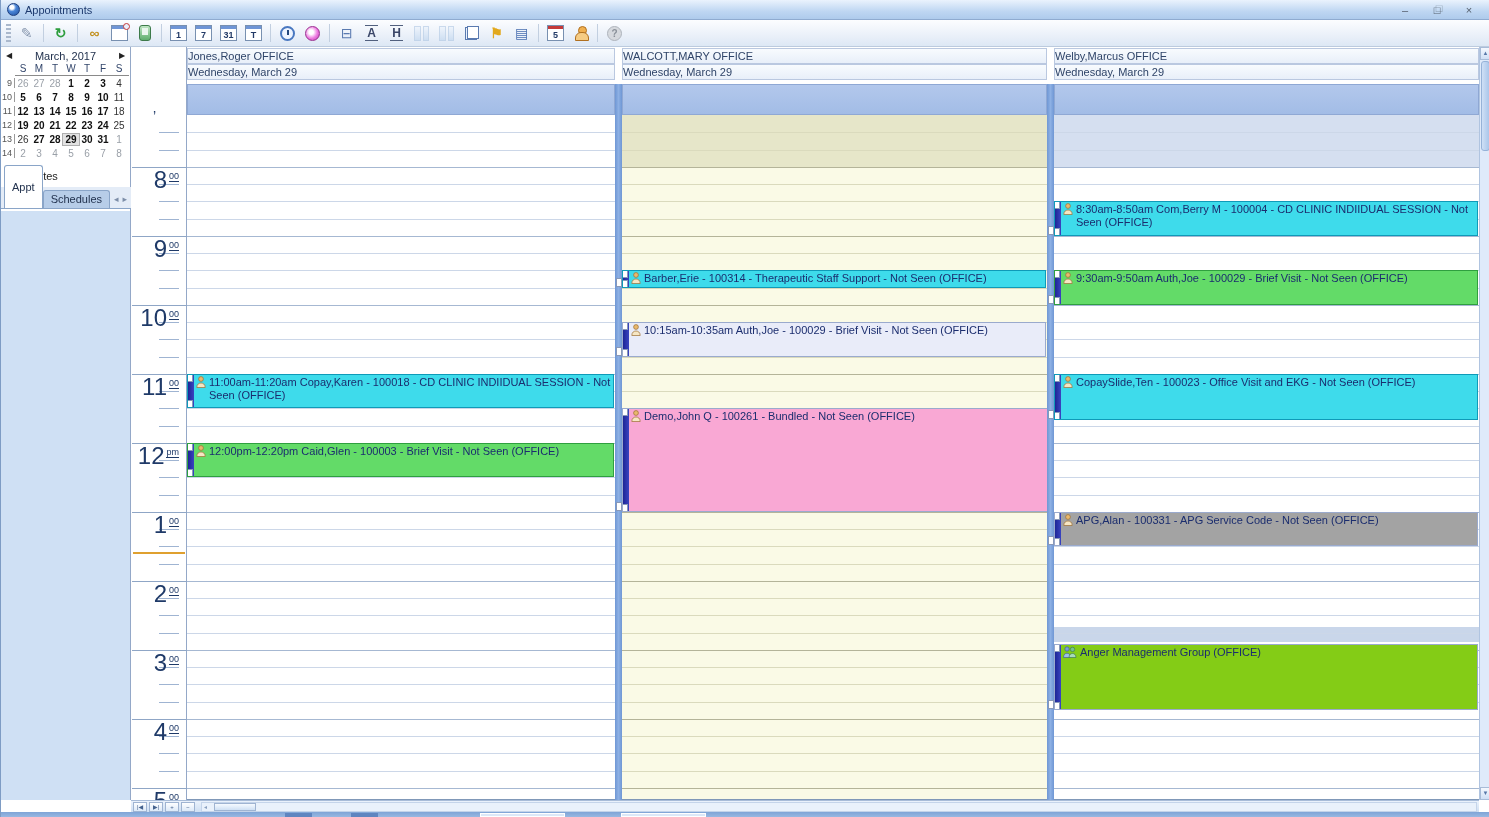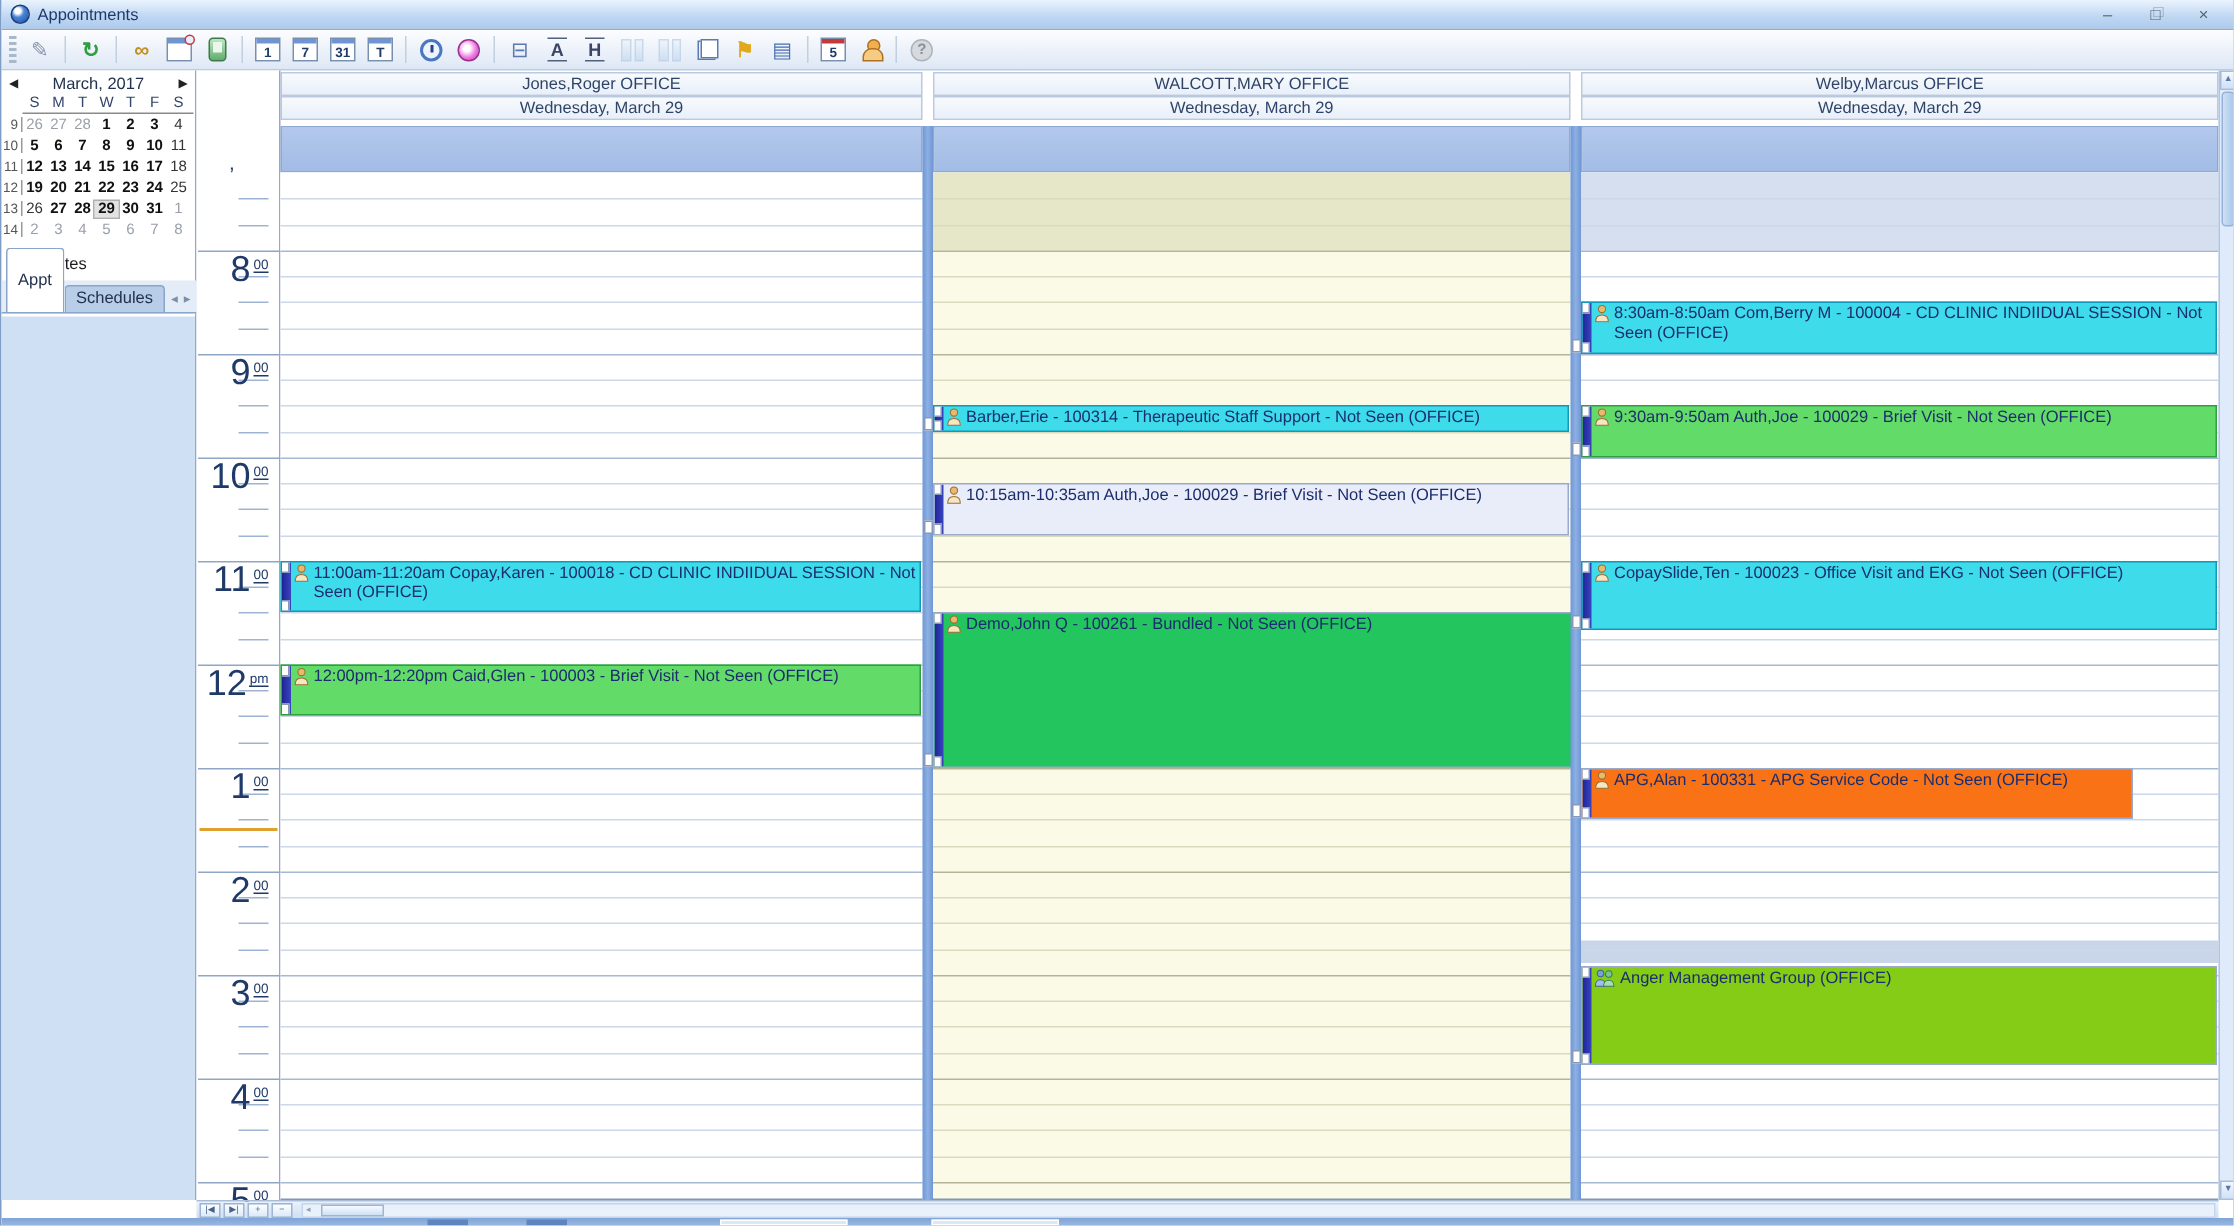--- a/index.html
+++ b/index.html
@@ -80,21 +80,21 @@
   .tab{font-size:11px;color:#22324e;padding:15px 7px;border:1px solid #8aa5c8;border-bottom:none;
     border-radius:3px 3px 0 0;}
   .tab.active{background:#ffffff;position:relative;z-index:2;}
   .tab.inactive{background:#b7cde8;height:17px;padding-top:2px;}
   .tab-arrows{margin-left:auto;display:flex;gap:4px;padding:0 4px 4px 0;color:#7d8ea8;font-size:9px;}
   .side-panel{position:absolute;left:0;top:163px;width:129px;height:590px;background:#cfe0f4;
     border-top:1px solid #ffffff;}
 
   
   .hdr-row{position:absolute;height:16px;background:linear-gradient(#f8fbfe,#e8eff9);
-    border:1px solid #bac8e0;font-size:11px;color:#2f4468;text-align:center;line-height:15px;
+    border:1px solid #bac8e0;font-size:11px;color:#2f4468;line-height:15px;
     overflow:hidden;white-space:nowrap;}
   .allday{position:absolute;background:linear-gradient(#b3c8ec,#a2bce6);border:1px solid #8fa8d4;}
   .colbody{position:absolute;}
   .gridline{position:absolute;height:1px;}
   .gutterbar{position:absolute;width:7px;background:linear-gradient(90deg,#6f97d4,#8db0e4 50%,#6f97d4);}
   .appt{position:absolute;border:1px solid;overflow:hidden;font-size:11px;line-height:13px;color:#1b2d6e;}
   .appt-bar{position:absolute;left:0;top:0;bottom:0;width:6px;background:linear-gradient(90deg,#1d2596,#3a44c0);}
   .appt-handle{position:absolute;left:-1px;width:6px;height:8px;background:#fff;border:1px solid #8898b8;}
   .appt-inner{position:absolute;left:8px;right:2px;top:1px;display:flex;gap:3px;align-items:flex-start;}
   .gutter-handle{position:absolute;width:6px;height:9px;background:#fff;border:1px solid #8898b8;}
@@ -528,21 +528,21 @@
         <div class="appt-handle" style="bottom: -1px;"></div>
         <div class="appt-inner">
           <span><svg width="10" height="12" viewBox="0 0 10 12">
               <circle cx="5" cy="3" r="2.4" fill="#e9b96e" stroke="#9c6f32" stroke-width="0.7"></circle>
               <path d="M0.8 11.5C0.8 8.2 3 7 5 7C7 7 9.2 8.2 9.2 11.5Z" fill="#f6e6c4" stroke="#9c6f32" stroke-width="0.7"></path>
             </svg></span>
           <span>10:15am-10:35am Auth,Joe - 100029 - Brief Visit - Not Seen (OFFICE)</span>
         </div>
       </div>
       <div class="gutter-handle" style="left: 615px; top: 346.5px;"></div>
-      <div class="appt" style="left: 621px; top: 408.25px; width: 452px; height: 103.5px; background: #22c55e; border-color: rgb(154, 170, 205);">
+      <div class="appt" style="left: 621px; top: 408.25px; width: 452px; height: 103.5px; background: #f9a8d4; border-color: rgb(154, 170, 205);">
         <div class="appt-bar"></div>
         <div class="appt-handle" style="top: -1px;"></div>
         <div class="appt-handle" style="bottom: -1px;"></div>
         <div class="appt-inner">
           <span><svg width="10" height="12" viewBox="0 0 10 12">
               <circle cx="5" cy="3" r="2.4" fill="#e9b96e" stroke="#9c6f32" stroke-width="0.7"></circle>
               <path d="M0.8 11.5C0.8 8.2 3 7 5 7C7 7 9.2 8.2 9.2 11.5Z" fill="#f6e6c4" stroke="#9c6f32" stroke-width="0.7"></path>
             </svg></span>
           <span>Demo,John Q - 100261 - Bundled - Not Seen (OFFICE)</span>
         </div>
@@ -626,21 +626,21 @@
         <div class="appt-handle" style="bottom: -1px;"></div>
         <div class="appt-inner">
           <span><svg width="10" height="12" viewBox="0 0 10 12">
               <circle cx="5" cy="3" r="2.4" fill="#e9b96e" stroke="#9c6f32" stroke-width="0.7"></circle>
               <path d="M0.8 11.5C0.8 8.2 3 7 5 7C7 7 9.2 8.2 9.2 11.5Z" fill="#f6e6c4" stroke="#9c6f32" stroke-width="0.7"></path>
             </svg></span>
           <span>CopaySlide,Ten - 100023 - Office Visit and EKG - Not Seen (OFFICE)</span>
         </div>
       </div>
       <div class="gutter-handle" style="left: 1047px; top: 409.75px;"></div>
-      <div class="appt" style="left: 1053px; top: 511.75px; width: 368px; height: 34.5px; background: #f97316; border-color: rgb(154, 170, 205); text-align: right;">
+      <div class="appt" style="left: 1053px; top: 511.75px; width: 424px; height: 34.5px; background: #a3a3a3; border-color: rgb(154, 170, 205); text-align: right;">
         <div class="appt-bar"></div>
         <div class="appt-handle" style="top: -1px;"></div>
         <div class="appt-handle" style="bottom: -1px;"></div>
         <div class="appt-inner">
           <span><svg width="10" height="12" viewBox="0 0 10 12">
               <circle cx="5" cy="3" r="2.4" fill="#e9b96e" stroke="#9c6f32" stroke-width="0.7"></circle>
               <path d="M0.8 11.5C0.8 8.2 3 7 5 7C7 7 9.2 8.2 9.2 11.5Z" fill="#f6e6c4" stroke="#9c6f32" stroke-width="0.7"></path>
             </svg></span>
           <span>APG,Alan - 100331 - APG Service Code - Not Seen (OFFICE)</span>
         </div>

